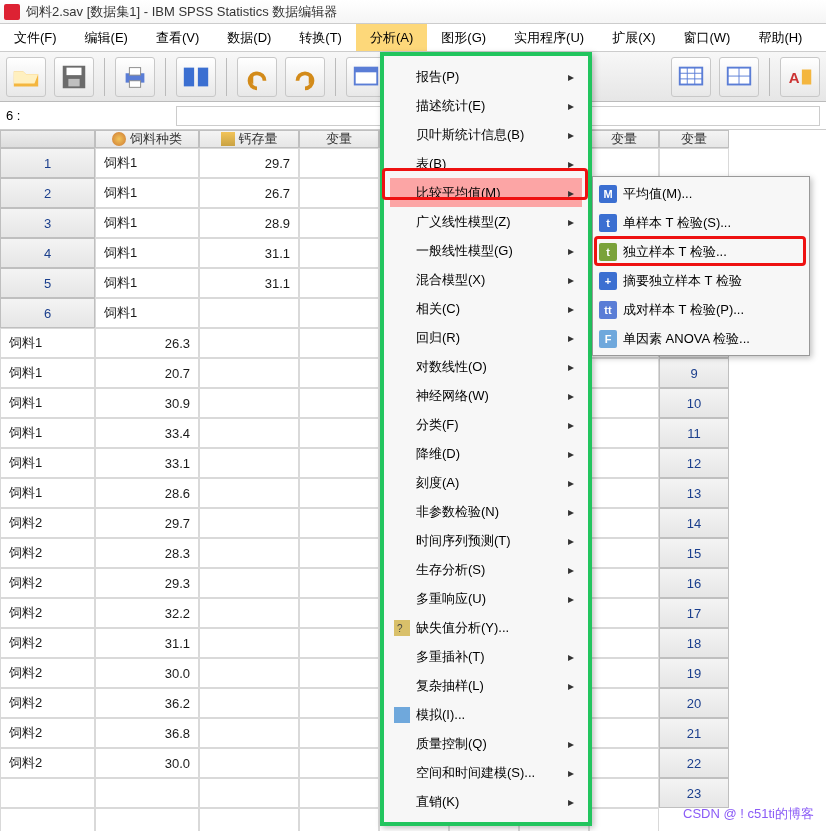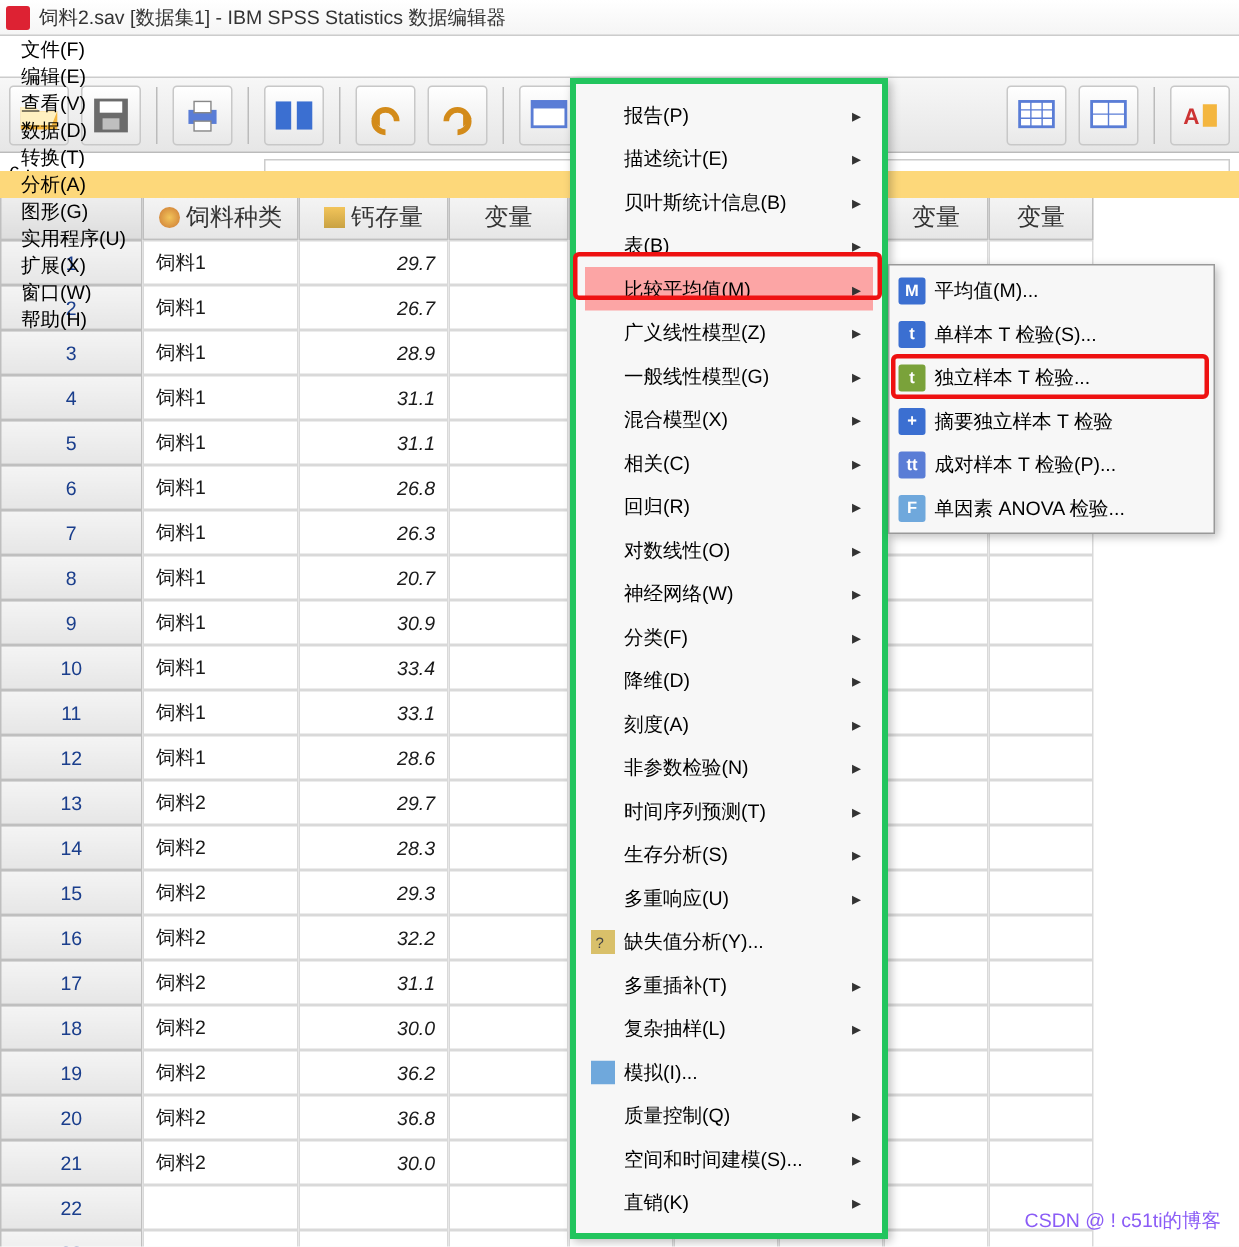--- a/index.html
+++ b/index.html
@@ -23,21 +23,20 @@
     color: #333;
   }
   .titlebar .app-icon { width:16px; height:16px; margin-right:6px; background:#d23; border-radius:2px; }
   .menubar {
     background: #fff;
     height: 28px;
     display: flex;
     align-items: stretch;
     border-bottom: 1px solid #ccc;
     font-size: 13px;
-    flex-direction: column;
   }
   .menubar .menu-item {
     padding: 0 14px;
     display: flex;
     align-items: center;
     cursor: default;
     position: relative;
   }
   .menubar .menu-item.active { background: #fdd87a; }
   .toolbar {
@@ -72,43 +71,43 @@
   .address-label { width:160px; }
   .grid {
     background:#fff;
     display:grid;
     grid-template-columns: 95px 104px 100px 80px 70px 70px 70px 70px 70px;
     border-collapse:collapse;
   }
   .hd {
     background: linear-gradient(#f4f4f4,#e6e6e6);
     border: 1px solid #bfbfbf;
-    height: 30px;
+    height: 18px;
     display:flex; align-items:center; justify-content:center;
-    font-size:16px; color:#333;
+    font-size:13px; color:#333;
   }
   .hd.corner{ background:linear-gradient(#eee,#ddd);}
   .hd .col-icon { width:14px; height:14px; margin-right:4px; border-radius:50%; }
   .rowhd {
     background: linear-gradient(#f4f4f4,#e6e6e6);
     border:1px solid #bfbfbf;
     height:30px;
     display:flex; align-items:center; justify-content:center;
     color:#1a3e8c; font-size:13px;
   }
   .cell {
     border:1px solid #d9d9d9;
     height:30px;
     display:flex; align-items:center;
     padding:0 8px;
     background:#fff;
     color:#1a1a1a;
     font-size:13px;
   }
-  .cell.num { justify-content:flex-end;font-style:italic; }
+  .cell.num { justify-content:flex-end; }
   .cell.empty { color:#999; background:#fff;}
   
   .dropdown {
     position:absolute;
     top:52px; left:380px;
     width:212px;
     background:#f7f7f7;
     border:4px solid #22c55e;
     box-shadow:2px 2px 6px rgba(0,0,0,.25);
     z-index:10;
@@ -321,21 +320,20 @@
     <div class="cell">饲料1</div>
     <div class="cell num">31.1</div>
     <div class="cell empty"></div>
     <div class="cell empty"></div>
     <div class="cell empty"></div>
     <div class="cell empty"></div>
     <div class="cell empty"></div>
     <div class="cell empty"></div>
     <div class="rowhd">6</div>
     <div class="cell">饲料1</div>
-    <div class="cell num">26.8</div>
     <div class="cell empty"></div>
     <div class="cell empty"></div>
     <div class="cell empty"></div>
     <div class="cell empty"></div>
     <div class="cell empty"></div>
     <div class="cell empty"></div>
     <div class="rowhd">7</div>
     <div class="cell">饲料1</div>
     <div class="cell num">26.3</div>
     <div class="cell empty"></div>

